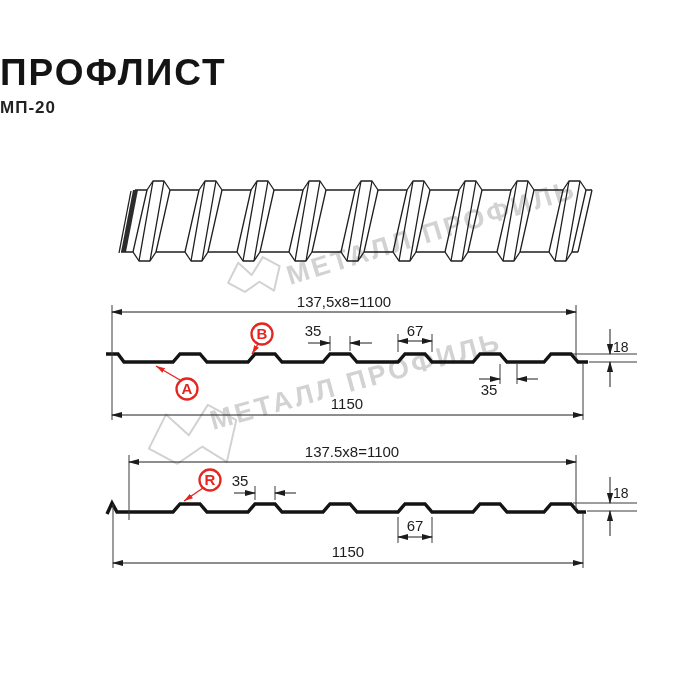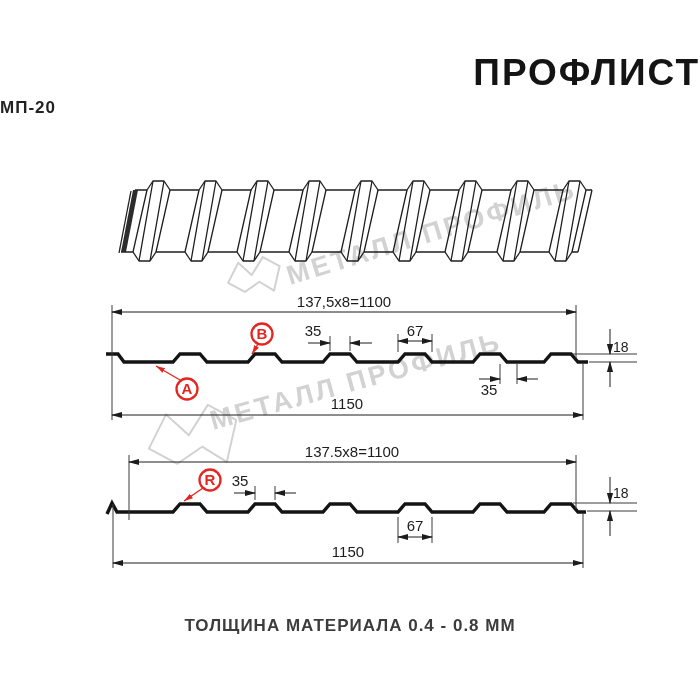--- a/index.html
+++ b/index.html
@@ -1,18 +1,18 @@
 <!DOCTYPE html>
 <html><head>
 <meta charset="utf-8">
 <style>
   html,body{margin:0;padding:0;background:#fff;}
   #page{position:relative;width:700px;height:700px;background:#ffffff;overflow:hidden;
         font-family:"Liberation Sans", sans-serif;}
-  .title{position:absolute;left:0;top:52px;width:700px;text-align:right;
+  .title{position:absolute;left:0;top:52px;width:700px;text-align:left;
          font-size:37px;font-weight:800;letter-spacing:2px;color:#141414;}
   .subtitle{position:absolute;left:0;top:98px;width:700px;text-align:left;
             font-size:17px;font-weight:700;letter-spacing:1px;color:#222;}
   .footer{position:absolute;left:0;top:616px;width:700px;text-align:center;
           font-size:17px;font-weight:600;letter-spacing:1px;color:#3c3c3c;}
   svg{position:absolute;left:0;top:0;}
   svg text{font-family:"Liberation Sans", sans-serif;}
   .dim-t{font-size:15px;fill:#1c1c1c;text-anchor:middle;}
   .dim-s{font-size:14px;fill:#1c1c1c;text-anchor:start;}
   .thin{stroke:#3a3a3a;stroke-width:1;fill:none;}
@@ -148,14 +148,13 @@
       <text class="dim-s" x="613" y="498">18</text>
 
       <g>
         <line class="red-l" x1="203" y1="488" x2="184" y2="501" marker-end="url(#re)"></line>
         <circle class="red-c" cx="210" cy="480" r="10.5"></circle>
         <text class="red-t" x="210" y="485">R</text>
       </g>
     </g>
   </svg>
 
-  <div class="footer">ТОЛЩИНА МАТЕРИАЛА 0.4 - 0.8 ММ</div>
 </div>
 
 </body></html>

